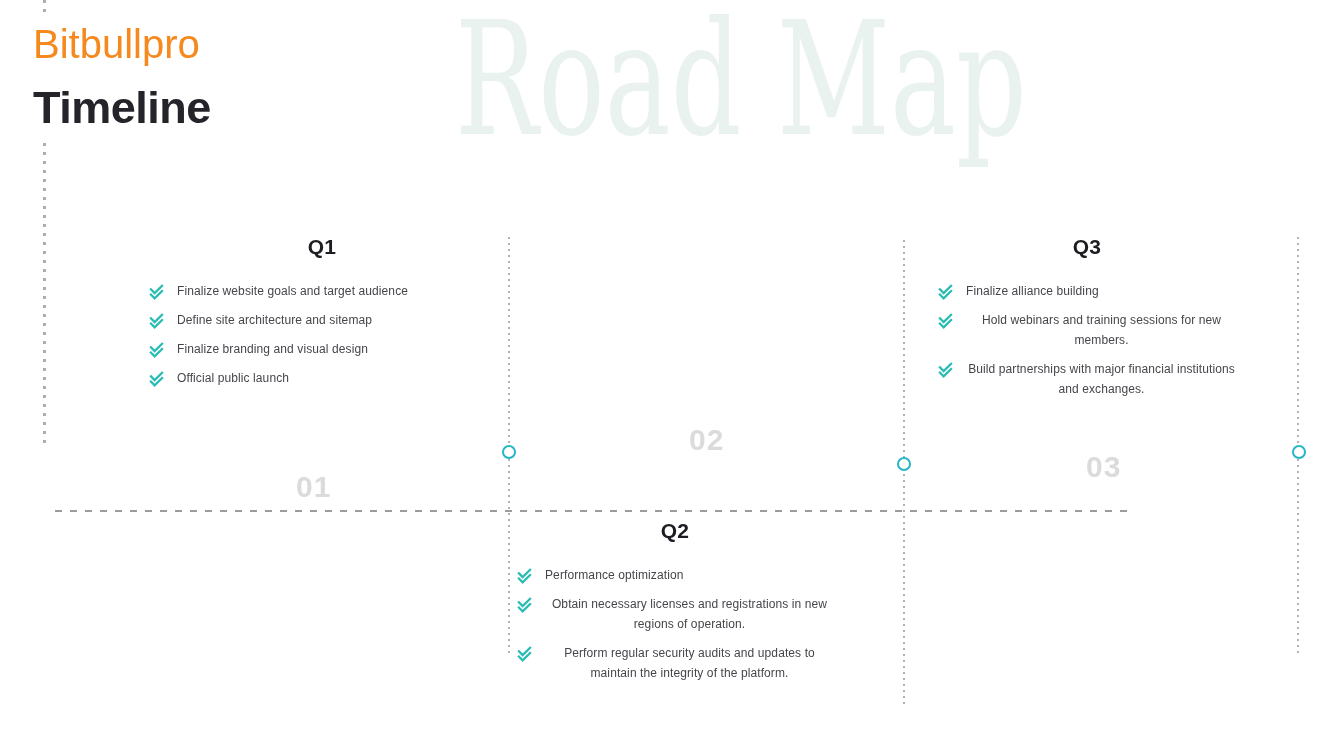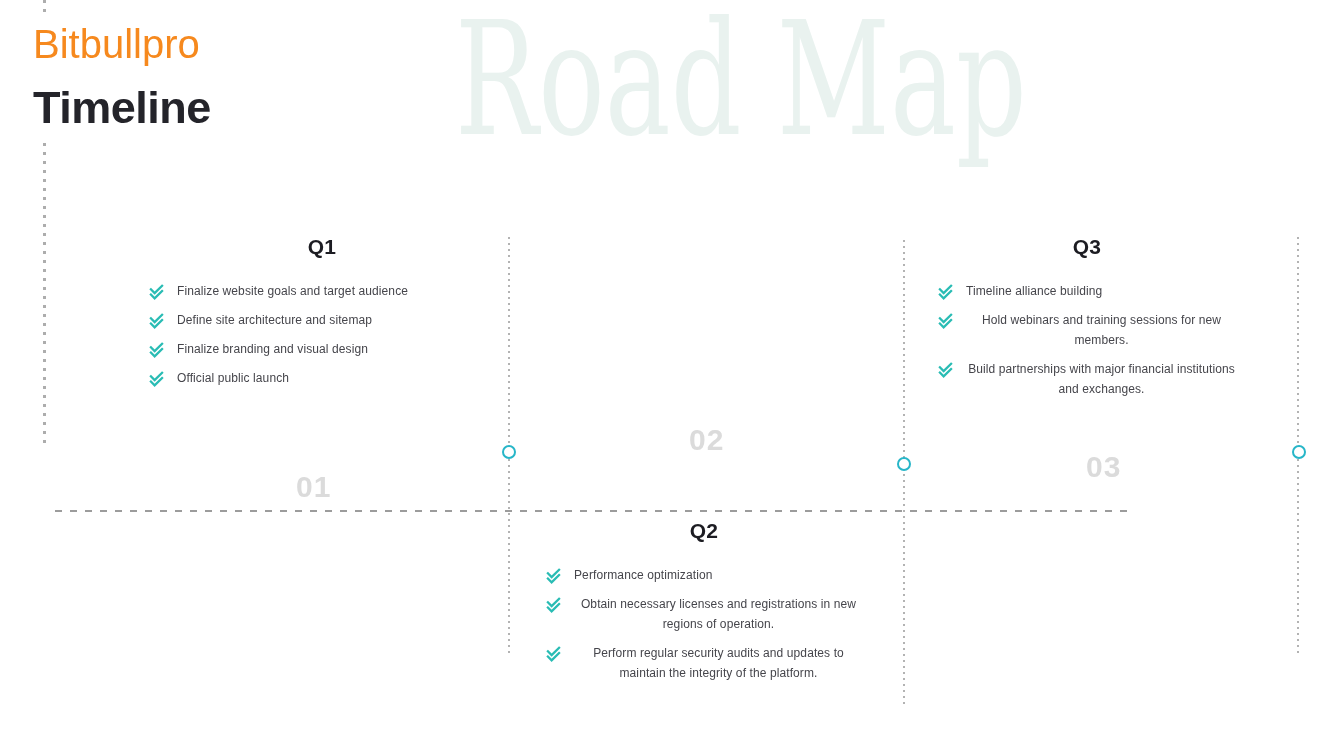--- a/index.html
+++ b/index.html
@@ -119,21 +119,21 @@
     </div>
     <div class="item">
       <span class="icon"><svg width="17" height="17" viewBox="0 0 20 20">
             <path d="M2.5 6.5 L7.8 11.8 L17.5 2.3"></path>
             <path d="M2.5 12.7 L7.8 18 L17.5 8.5"></path>
           </svg></span>
       <span class="item-text">Official public launch</span>
     </div>
   </div>
 
-  <div class="col" style="left:545px;top:519px;width:318px;">
+  <div class="col" style="left:516px;top:519px;width:318px;">
     <h2>Q2</h2>
     <div class="item">
       <span class="icon"><svg width="17" height="17" viewBox="0 0 20 20">
             <path d="M2.5 6.5 L7.8 11.8 L17.5 2.3"></path>
             <path d="M2.5 12.7 L7.8 18 L17.5 8.5"></path>
           </svg></span>
       <span class="item-text">Performance optimization</span>
     </div>
     <div class="item">
       <span class="icon"><svg width="17" height="17" viewBox="0 0 20 20">
@@ -151,21 +151,21 @@
     </div>
   </div>
 
   <div class="col" style="left:937px;top:235px;width:300px;">
     <h2>Q3</h2>
     <div class="item">
       <span class="icon"><svg width="17" height="17" viewBox="0 0 20 20">
             <path d="M2.5 6.5 L7.8 11.8 L17.5 2.3"></path>
             <path d="M2.5 12.7 L7.8 18 L17.5 8.5"></path>
           </svg></span>
-      <span class="item-text">Timeline alliance building</span>
+      <span class="item-text">Finalize alliance building</span>
     </div>
     <div class="item">
       <span class="icon"><svg width="17" height="17" viewBox="0 0 20 20">
             <path d="M2.5 6.5 L7.8 11.8 L17.5 2.3"></path>
             <path d="M2.5 12.7 L7.8 18 L17.5 8.5"></path>
           </svg></span>
       <span class="item-text">Hold webinars and training sessions for new members.</span>
     </div>
     <div class="item">
       <span class="icon"><svg width="17" height="17" viewBox="0 0 20 20">

